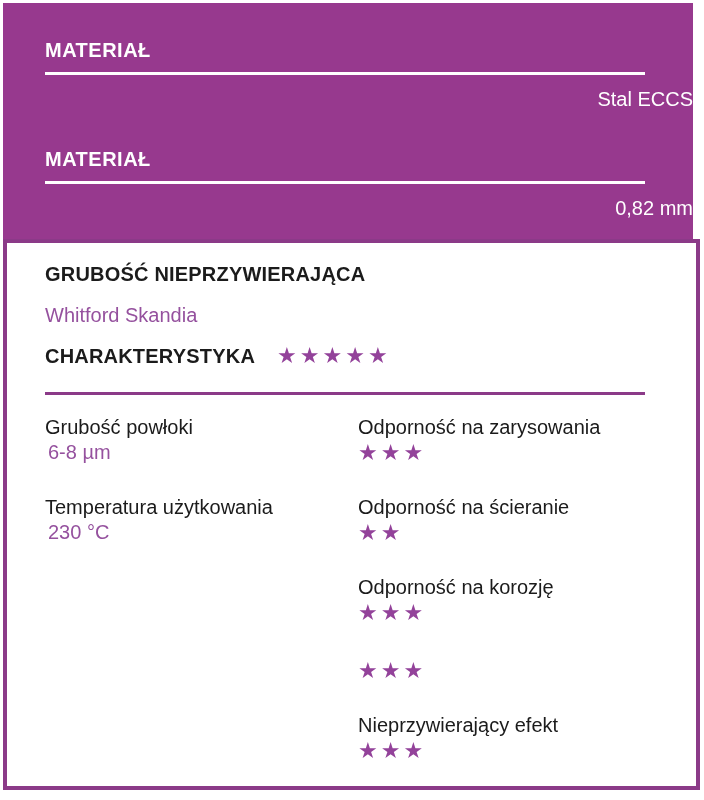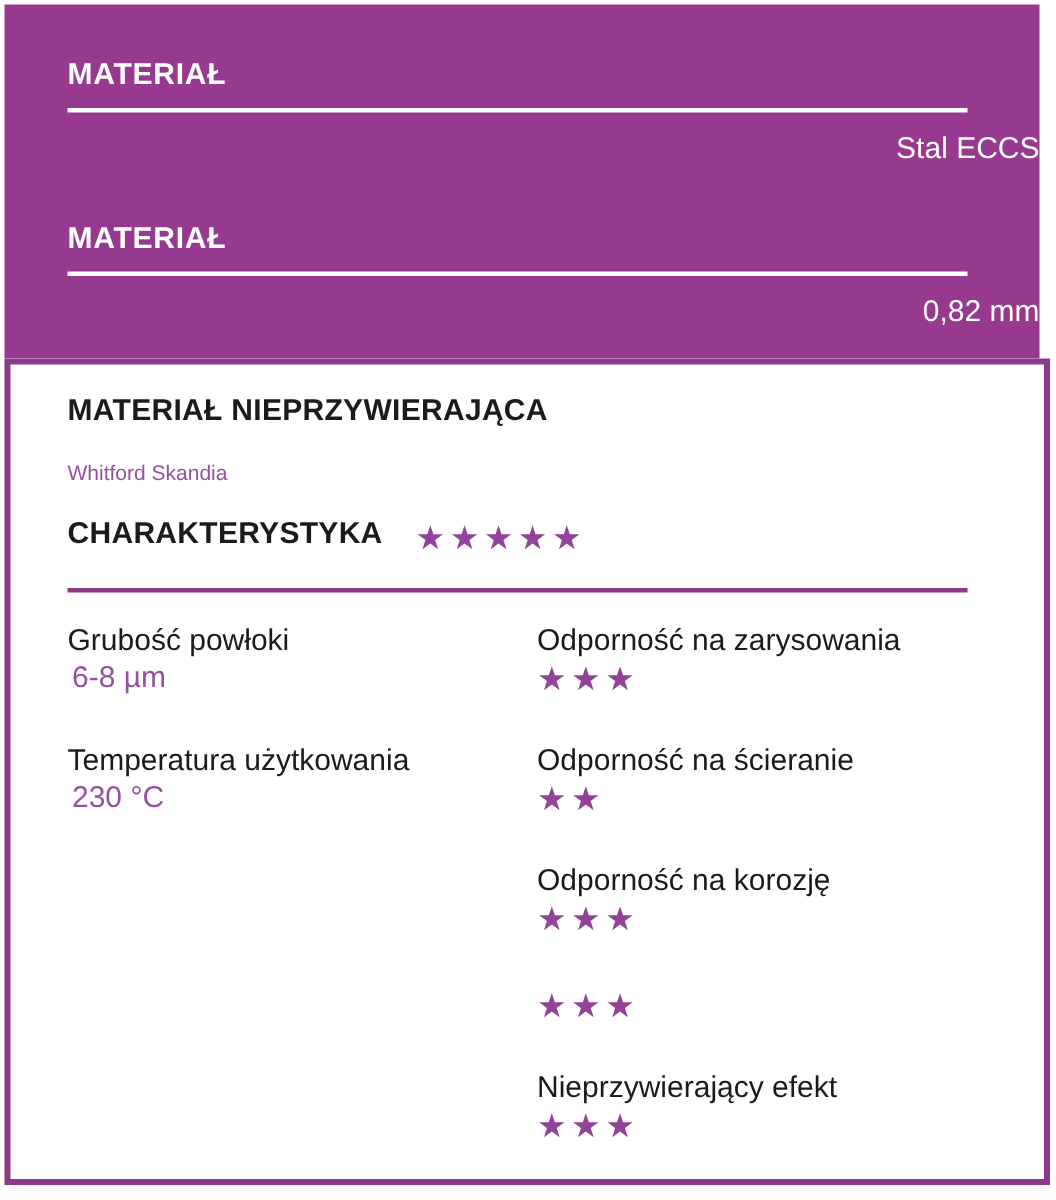--- a/index.html
+++ b/index.html
@@ -28,22 +28,22 @@
 
   
   .bottom-panel{
     position:absolute;left:3px;top:239px;width:697px;height:551px;
     background:var(--white);
     border:4px solid var(--border-purple);
     padding:20px 20px 0 38px;
     color:var(--text-black);
   }
   .bp-title{font-size:20px;font-weight:bold;line-height:22px;letter-spacing:.2px;}
-  .bp-brand{font-size:14px;line-height:22px;color:var(--accent-purple);margin-top:19px;}
-  .bp-char-row{margin-top:19px;display:flex;align-items:flex-end;}
+  .bp-brand{font-size:20px;line-height:22px;color:var(--accent-purple);margin-top:19px;}
+  .bp-char-row{margin-top:19px;display:flex;align-items:flex-start;}
   .bp-char-label{font-size:20px;font-weight:bold;letter-spacing:.2px;}
   .stars{color:var(--star-purple);font-size:22px;letter-spacing:3px;line-height:20px;}
   .bp-char-row .stars{margin-left:22px;position:relative;top:1px;}
   .bp-rule{width:600px;height:3px;background:var(--border-purple);margin-top:24px;}
 
   .props{display:flex;margin-top:21px;}
   .props-col{display:flex;flex-direction:column;}
   .props-col.left{width:313px;flex:0 0 313px;}
   .props-col.right{flex:1;}
   .prop{margin-bottom:33px;}
@@ -63,21 +63,21 @@
       <div class="tp-value">Stal ECCS</div>
     </div>
     <div class="tp-section">
       <div class="tp-header">MATERIAŁ</div>
       <div class="tp-rule"></div>
       <div class="tp-value">0,82 mm</div>
     </div>
   </div>
 
   <div class="bottom-panel">
-    <div class="bp-title">MATERIAŁ NIEPRZYWIERAJĄCA</div>
+    <div class="bp-title">GRUBOŚĆ NIEPRZYWIERAJĄCA</div>
     <div class="bp-brand">Whitford Skandia</div>
 
     <div class="bp-char-row">
       <span class="bp-char-label">CHARAKTERYSTYKA</span>
       <span class="stars">★★★★★</span>
     </div>
 
     <div class="bp-rule"></div>
 
     <div class="props">

